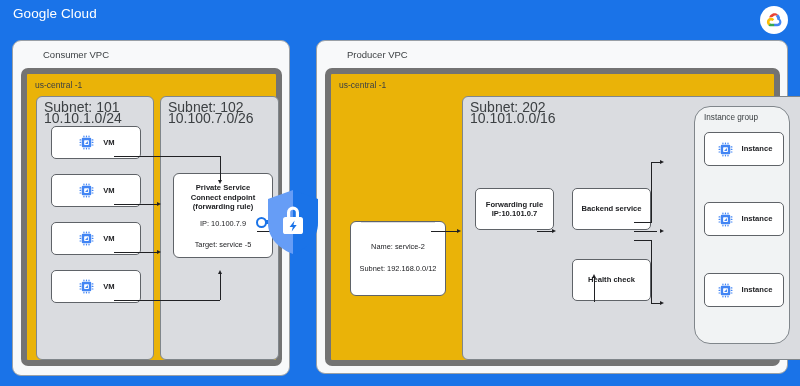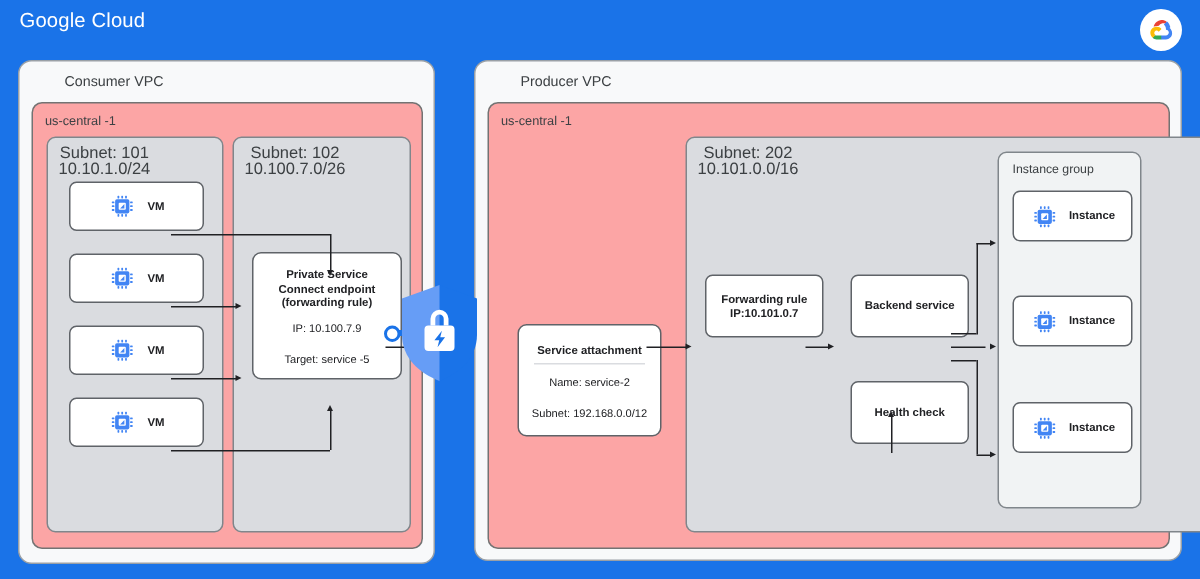--- a/index.html
+++ b/index.html
@@ -27,38 +27,38 @@
   
   .vpc{
     position:absolute;background:#f8f9fa;border:1px solid #9aa0a6;
     border-radius:9px;box-sizing:border-box;
   }
   .vpc-label{
     position:absolute;left:30px;top:8px;font-size:9.5px;color:#3c4043;
     white-space:nowrap;
   }
   .region{
-    position:absolute;background:#fca5a5;border:1px solid #737373;
+    position:absolute;background:#eab308;border:6px solid #737373;
     border-radius:7px;box-sizing:border-box;
   }
   .region-label{
     position:absolute;left:8px;top:6px;font-size:8.5px;color:#3c4043;
     white-space:nowrap;
   }
   .subnet{
     position:absolute;background:#dadce0;border:1px solid #80868b;
     border-radius:6px;box-sizing:border-box;
   }
   .subnet-label{
-    position:absolute;left:7px;top:5px;font-size:11px;color:#3c4043;
-    line-height:10.5px;white-space:nowrap;text-align:center;
+    position:absolute;left:7px;top:5px;font-size:14px;color:#3c4043;
+    line-height:10.5px;white-space:nowrap;
   }
   .group{
     position:absolute;background:#f1f3f4;border:1px solid #80868b;
-    border-radius:6px;box-sizing:border-box;
+    border-radius:16px;box-sizing:border-box;margin-left:24px;
   }
   .group-label{
     position:absolute;left:9px;top:6px;font-size:8.2px;color:#3c4043;
     white-space:nowrap;
   }
 
   
   .node{
     position:absolute;background:#ffffff;border:1px solid #5f6368;
     border-radius:5px;box-sizing:border-box;
@@ -276,21 +276,20 @@
   <div class="ln lnh" style="left:257px;top:231px;width:77px;height:1px;"></div>
   <div class="arrow arrow-r" style="left:331px;top:228.5px;"></div>
 
   <div class="vpc" style="left:316px;top:40px;width:472px;height:334px;">
     <div class="vpc-label">Producer VPC</div>
 
     <div class="region" style="left:8px;top:27px;width:455px;height:298px;">
       <div class="region-label">us-central -1</div>
 
       <div class="detail" style="left:19px;top:147px;width:96px;height:75px;">
-        <div class="detail-title">Service attachment</div>
         <div class="detail-sep"></div>
         <div class="detail-body">
           <div>Name: service-2</div>
           <div>Subnet: 192.168.0.0/12</div>
         </div>
       </div>
 
       <div class="subnet" style="left:131px;top:22px;width:372px;height:264px;">
         <div class="subnet-label">
           <div>Subnet: 202</div>

